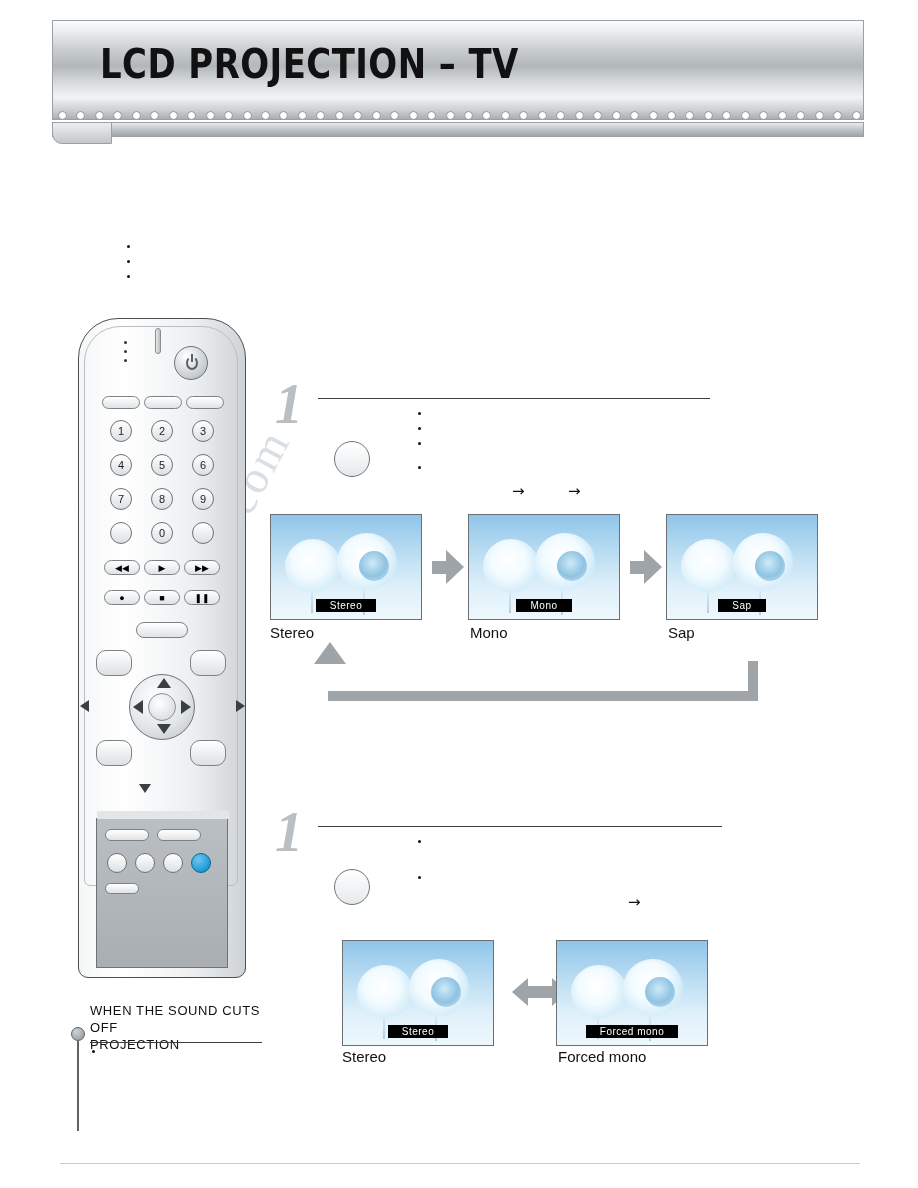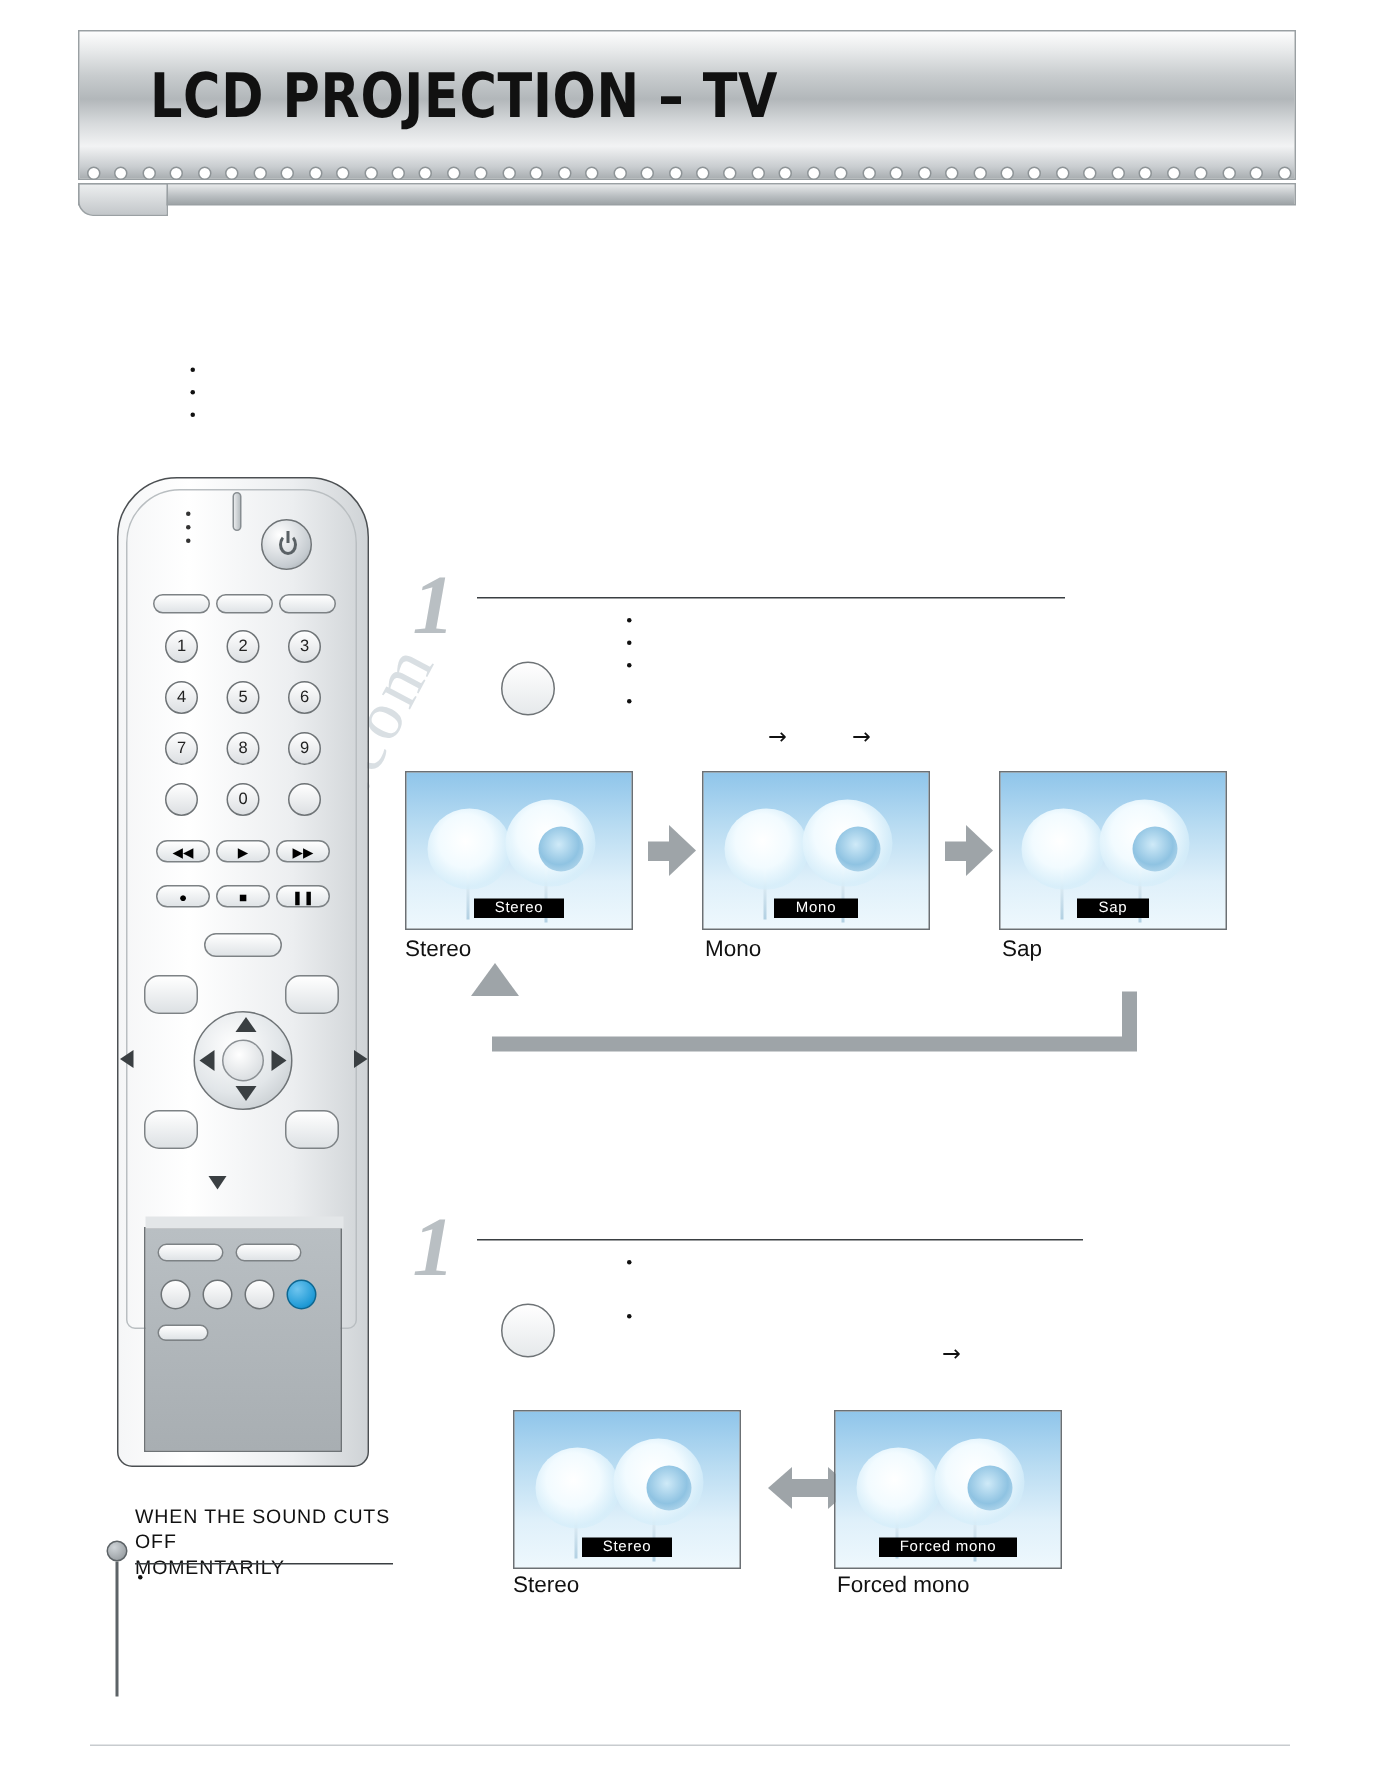--- a/index.html
+++ b/index.html
@@ -657,18 +657,18 @@
   <div class="osd">
     <span class="osd-box">Forced mono</span>
   </div>
 </div>
 <div class="caption" style="left:558px; top:1048px;">Forced mono</div>
 
 <div id="note-knob"></div>
 <div id="note-vline"></div>
 <div id="note-title">
   <span>WHEN THE SOUND CUTS OFF</span><br>
-  <span>MOMENTARILY</span>
+  <span>PROJECTION</span>
 </div>
 <div id="note-rule"></div>
 <div id="note-bullet"></div>
 
 <div id="footer-rule"></div>
 
 </body></html>

